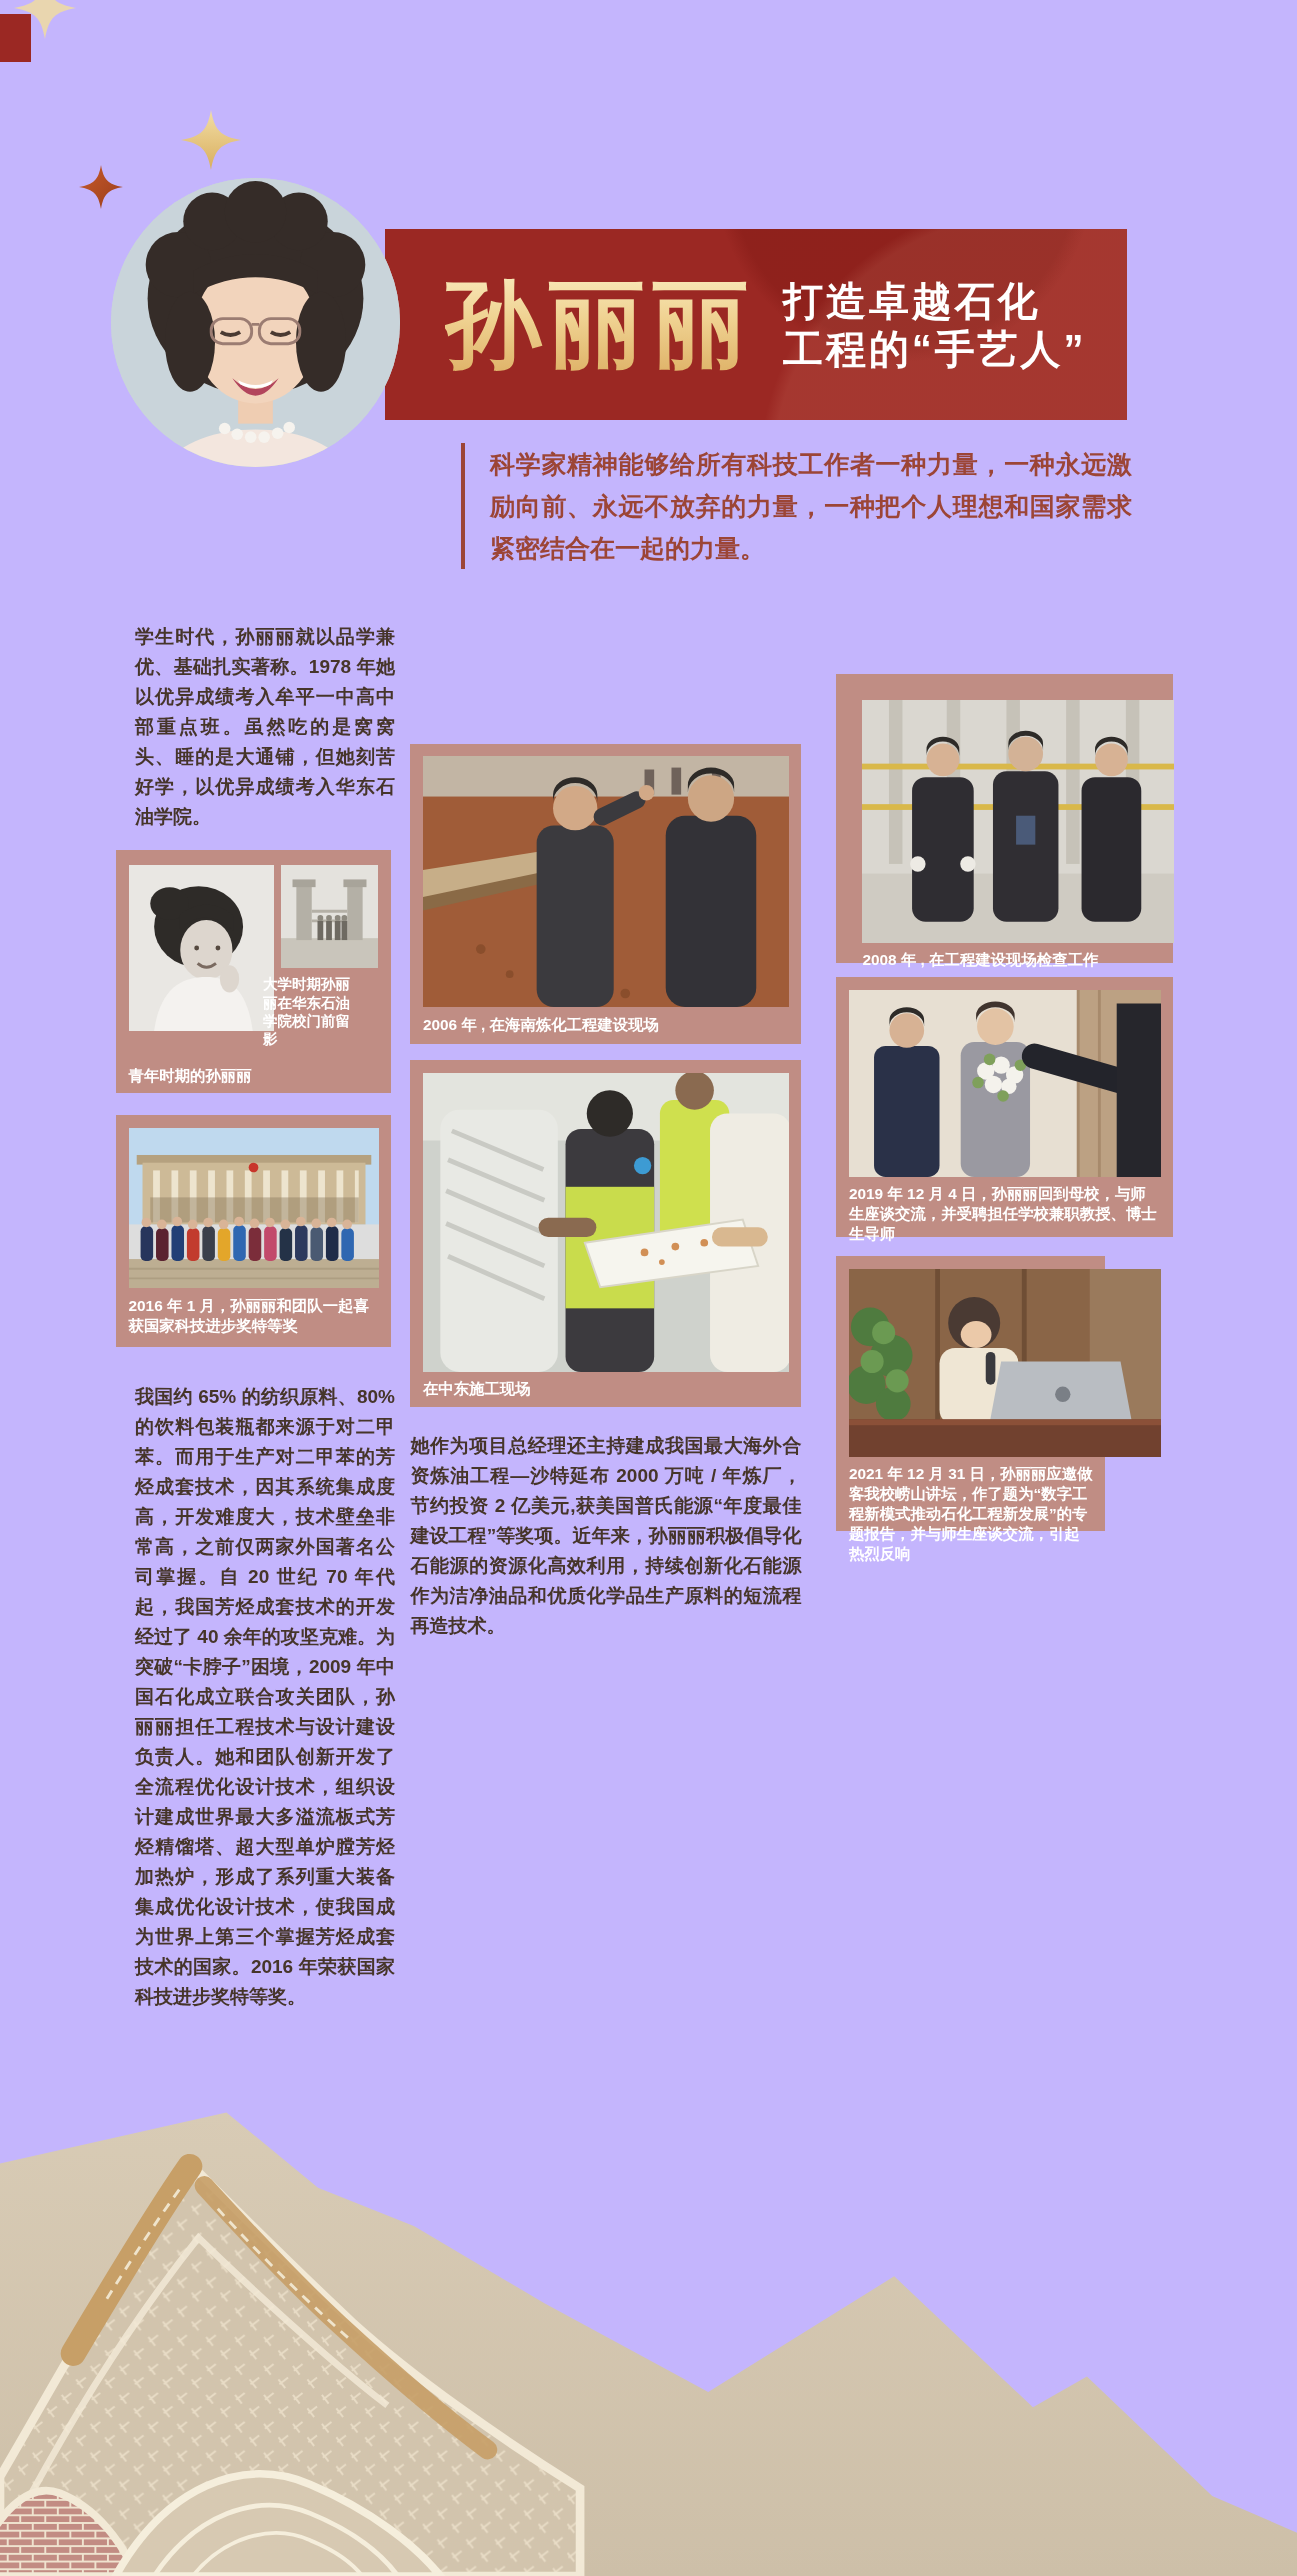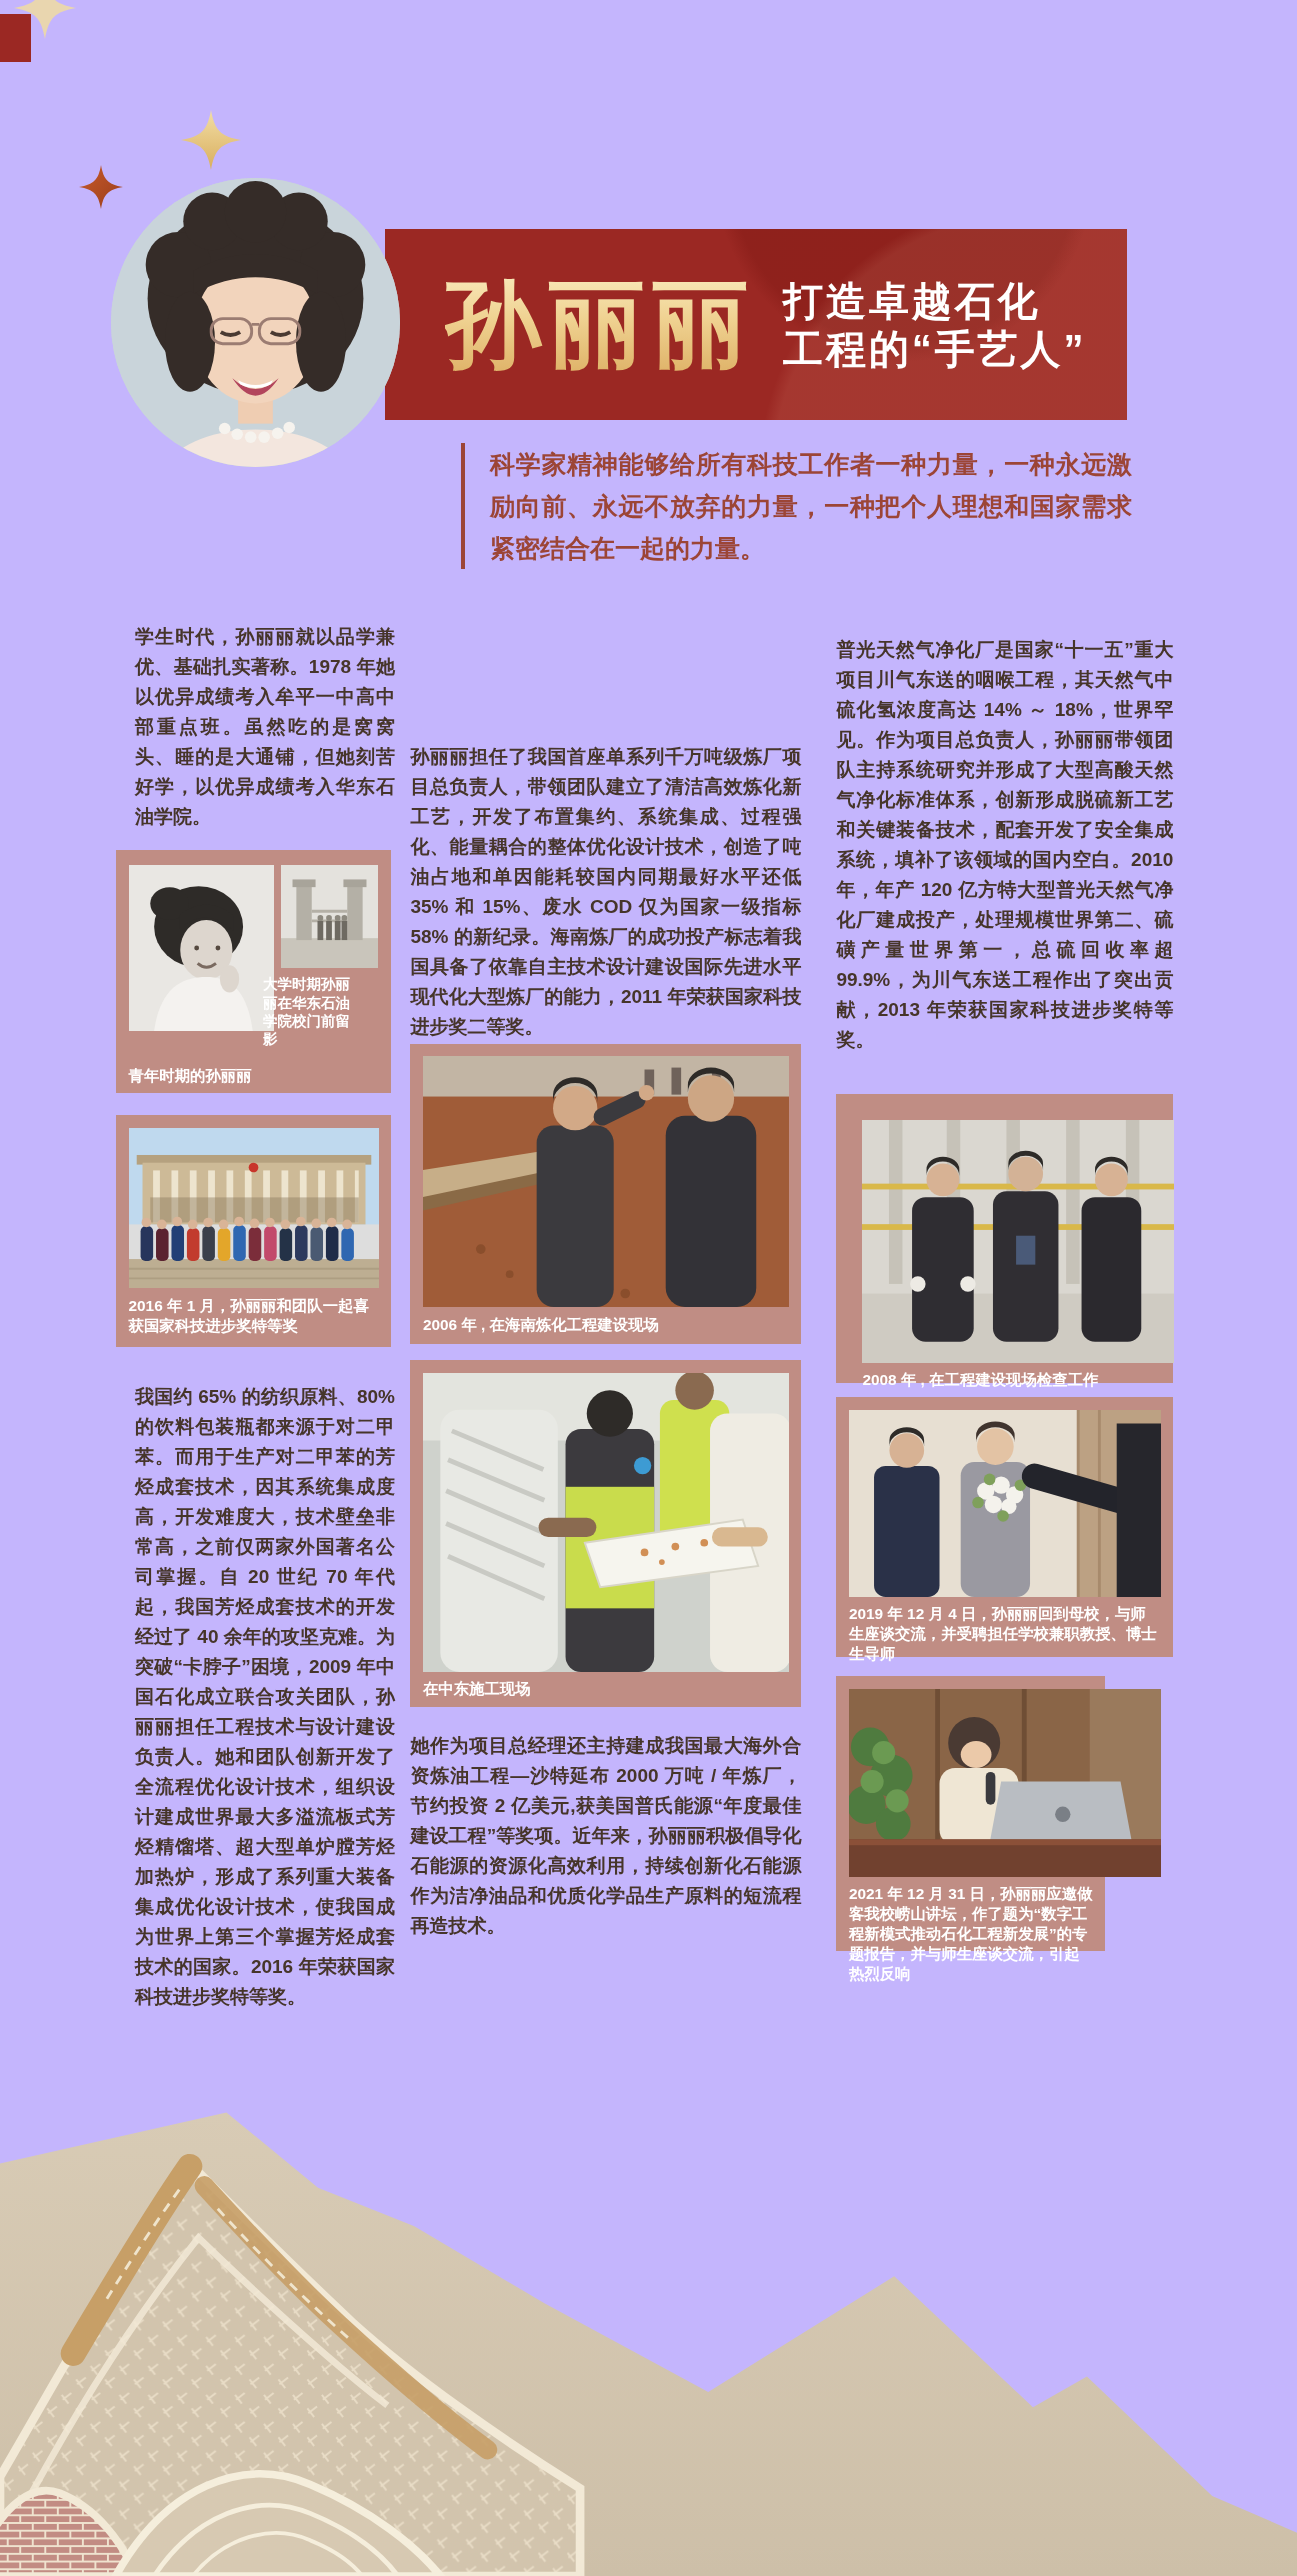--- a/index.html
+++ b/index.html
@@ -273,21 +273,20 @@
             </g>
           </svg>
         </div>
         <div class="cap">2016 年 1 月，孙丽丽和团队一起喜获国家科技进步奖特等奖</div>
       </div>
 
       <div class="p left-para2">我国约 65% 的纺织原料、80% 的饮料包装瓶都来源于对二甲苯。而用于生产对二甲苯的芳烃成套技术，因其系统集成度高，开发难度大，技术壁垒非常高，之前仅两家外国著名公司掌握。自 20 世纪 70 年代起，我国芳烃成套技术的开发经过了 40 余年的攻坚克难。为突破“卡脖子”困境，2009 年中国石化成立联合攻关团队，孙丽丽担任工程技术与设计建设负责人。她和团队创新开发了全流程优化设计技术，组织设计建成世界最大多溢流板式芳烃精馏塔、超大型单炉膛芳烃加热炉，形成了系列重大装备集成优化设计技术，使我国成为世界上第三个掌握芳烃成套技术的国家。2016 年荣获国家科技进步奖特等奖。</div>
     </div>
 
     <div class="col col-mid">
-      <div class="p">孙丽丽担任了我国首座单系列千万吨级炼厂项目总负责人，带领团队建立了清洁高效炼化新工艺，开发了布置集约、系统集成、过程强化、能量耦合的整体优化设计技术，创造了吨油占地和单因能耗较国内同期最好水平还低 35% 和 15%、废水 COD 仅为国家一级指标 58% 的新纪录。海南炼厂的成功投产标志着我国具备了依靠自主技术设计建设国际先进水平现代化大型炼厂的能力，2011 年荣获国家科技进步奖二等奖。</div>
 
       <div class="photo-card card-2006">
         <div class="photo">
           <svg viewBox="0 0 380 260" preserveAspectRatio="none">
             <rect width="380" height="260" fill="#A05C38"></rect>
             <rect width="380" height="42" fill="#C2B5A4"></rect>
             <g fill="#6F625A">
                 <rect x="230" y="14" width="10" height="26"></rect>
                 <rect x="258" y="12" width="10" height="28"></rect>
                 <rect x="300" y="16" width="9" height="24"></rect>
@@ -337,21 +336,20 @@
             <rect x="300" y="160" width="58" height="20" rx="10" fill="#D9B890"></rect>
           </svg>
         </div>
         <div class="cap">在中东施工现场</div>
       </div>
 
       <div class="p mid-para2">她作为项目总经理还主持建成我国最大海外合资炼油工程—沙特延布 2000 万吨 / 年炼厂，节约投资 2 亿美元,获美国普氏能源“年度最佳建设工程”等奖项。近年来，孙丽丽积极倡导化石能源的资源化高效利用，持续创新化石能源作为洁净油品和优质化学品生产原料的短流程再造技术。</div>
     </div>
 
     <div class="col col-right">
-      <div class="p">普光天然气净化厂是国家“十一五”重大项目川气东送的咽喉工程，其天然气中硫化氢浓度高达 14% ～ 18%，世界罕见。作为项目总负责人，孙丽丽带领团队主持系统研究并形成了大型高酸天然气净化标准体系，创新形成脱硫新工艺和关键装备技术，配套开发了安全集成系统，填补了该领域的国内空白。2010 年，年产 120 亿方特大型普光天然气净化厂建成投产，处理规模世界第二、硫磺产量世界第一，总硫回收率超 99.9%，为川气东送工程作出了突出贡献，2013 年荣获国家科技进步奖特等奖。</div>
 
       <div class="photo-card card-2008">
         <div class="photo">
           <svg viewBox="0 0 324 252" preserveAspectRatio="none">
             <rect width="324" height="252" fill="#DAD7D0"></rect>
             <g fill="#C6C2B8">
                 <rect x="28" width="14" height="170"></rect>
                 <rect x="88" width="14" height="170"></rect>
                 <rect x="150" width="14" height="170"></rect>
                 <rect x="212" width="14" height="170"></rect>

